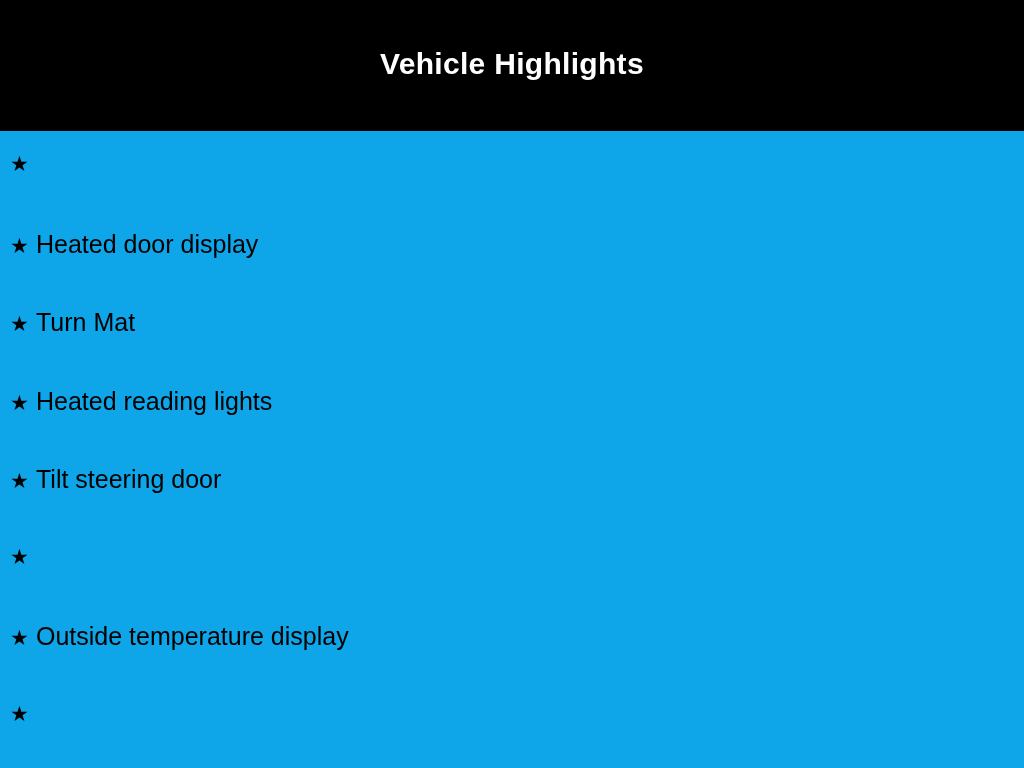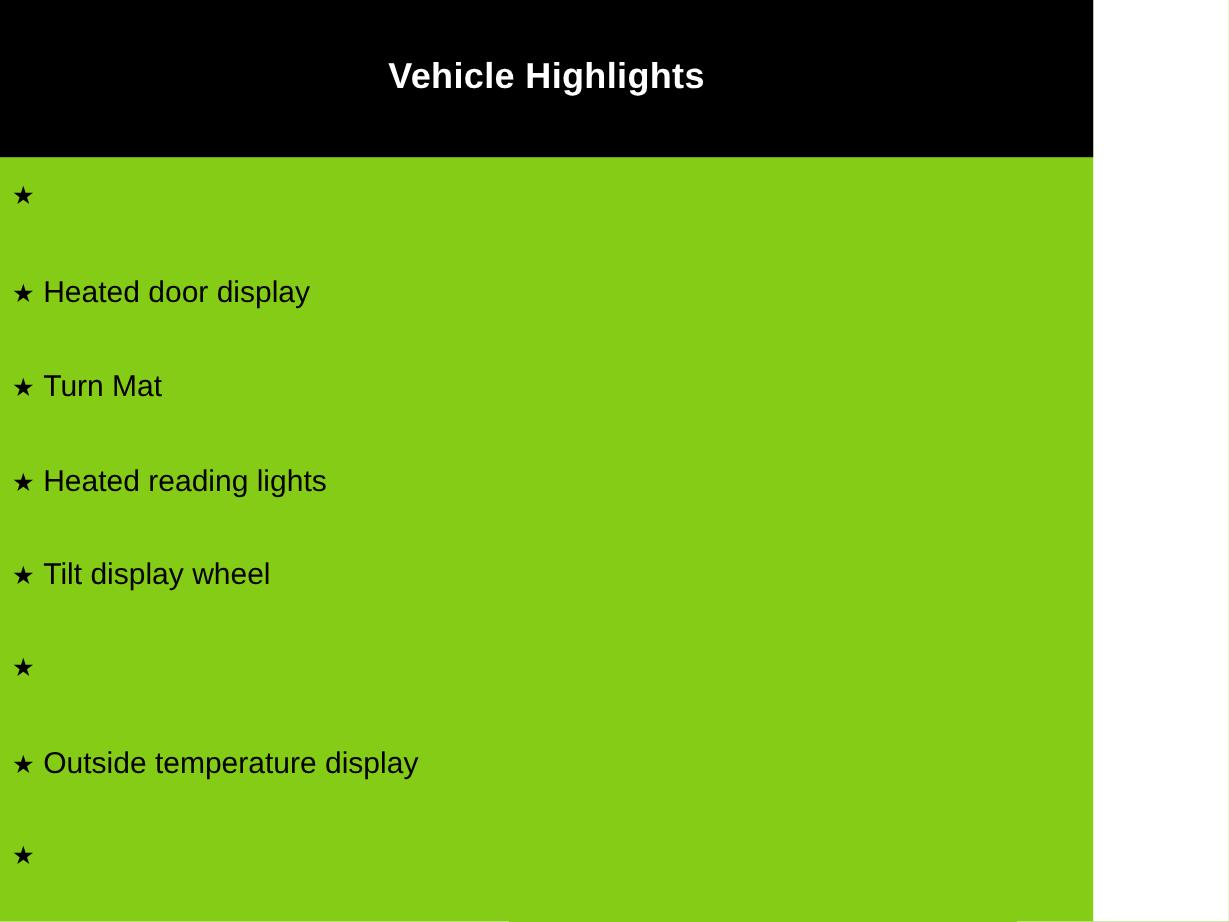--- a/index.html
+++ b/index.html
@@ -8,23 +8,23 @@
   }
   body {
     width: 1024px;
     height: 768px;
     background: #ffffff;
     font-family: "Liberation Sans", sans-serif;
     overflow: hidden;
   }
   .page {
     position: relative;
-    width: 911px;
+    width: 1024px;
     height: 768px;
-    background: #84cc16;
+    background: #0ea5e9;
   }
   .header-bar {
     width: 100%;
     height: 131px;
     background: #000000;
     display: flex;
     align-items: center;
     justify-content: center;
     box-sizing: border-box;
   }
@@ -91,21 +91,21 @@
       <span class="item-label">Turn Mat</span>
     </li>
 
     <li class="highlight-item">
       <span class="bullet-star">★</span>
       <span class="item-label">Heated reading lights</span>
     </li>
 
     <li class="highlight-item">
       <span class="bullet-star">★</span>
-      <span class="item-label">Tilt display wheel</span>
+      <span class="item-label">Tilt steering door</span>
     </li>
 
     <li class="highlight-item">
       <span class="bullet-star">★</span>
     </li>
 
     <li class="highlight-item">
       <span class="bullet-star">★</span>
       <span class="item-label">Outside temperature display</span>
     </li>

